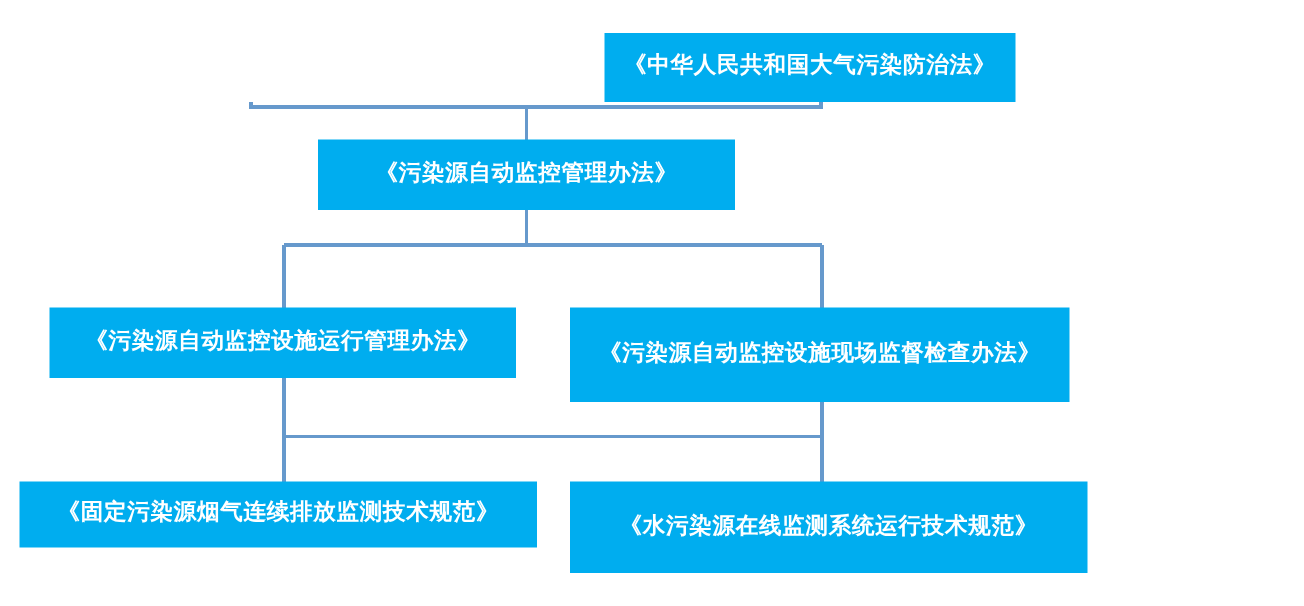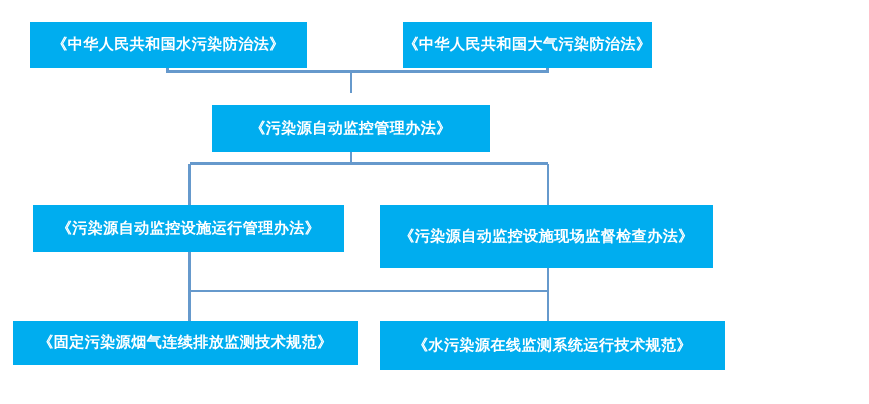--- a/index.html
+++ b/index.html
@@ -39,29 +39,29 @@
     font-family: "Liberation Serif", "DejaVu Serif", serif;
   }
   .node-label {
     display: block;
     line-height: 1.15;
     white-space: nowrap;
   }
 
   
   #node-water-law      { left: 30px;  top: 22px;  width: 277px; height: 46px; font-size: 15px; }
-  #node-air-law        { left: 403px; top: 22px;  width: 249px; height: 46px; font-size: 15px; }
+  #node-air-law        { left: 403px; top: 22px;  width: 274px; height: 46px; font-size: 15px; }
   
-  #node-auto-mon-mgmt  { left: 212px; top: 93px;  width: 278px; height: 47px; font-size: 15px; margin-top: 12px; }
+  #node-auto-mon-mgmt  { left: 212px; top: 93px;  width: 278px; height: 47px; font-size: 15px; }
   
   #node-facility-ops   { left: 33px;  top: 205px; width: 311px; height: 47px; font-size: 15px; }
   #node-onsite-inspect { left: 380px; top: 205px; width: 333px; height: 63px; font-size: 15px; }
   
   #node-cems-spec      { left: 13px;  top: 321px; width: 345px; height: 44px; font-size: 15px; font-family: Liberation Serif, serif; }
-  #node-water-online   { left: 380px; top: 321px; width: 345px; height: 49px; font-size: 15px; }
+  #node-water-online   { left: 380px; top: 321px; width: 345px; height: 61px; font-size: 15px; }
 </style>
 </head>
 <body>
 
 <div id="diagram-canvas">
 
   <svg id="connector-layer" viewBox="0 0 869 404" width="869" height="404" xmlns="http://www.w3.org/2000/svg">
     <g stroke="#6699CC" stroke-width="2.4" fill="none" shape-rendering="crispEdges">
 
       <path d="M 167.5 68 L 167.5 71.5 L 547.5 71.5 L 547.5 68"></path>
@@ -71,23 +71,20 @@
       <path d="M 189.5 163.5 L 548 163.5"></path>
       <path d="M 189.5 163.5 L 189.5 205"></path>
       <path d="M 548 163.5 L 548 205"></path>
 
       <path d="M 189.5 252 L 189.5 321"></path>
       <path d="M 548 252 L 548 321"></path>
       <path d="M 189.5 291 L 548 291"></path>
     </g>
   </svg>
 
-  <div class="node-box" id="node-water-law">
-    <span class="node-label">《中华人民共和国水污染防治法》</span>
-  </div>
 
   <div class="node-box" id="node-air-law">
     <span class="node-label">《中华人民共和国大气污染防治法》</span>
   </div>
 
   <div class="node-box" id="node-auto-mon-mgmt">
     <span class="node-label">《污染源自动监控管理办法》</span>
   </div>
 
   <div class="node-box" id="node-facility-ops">

